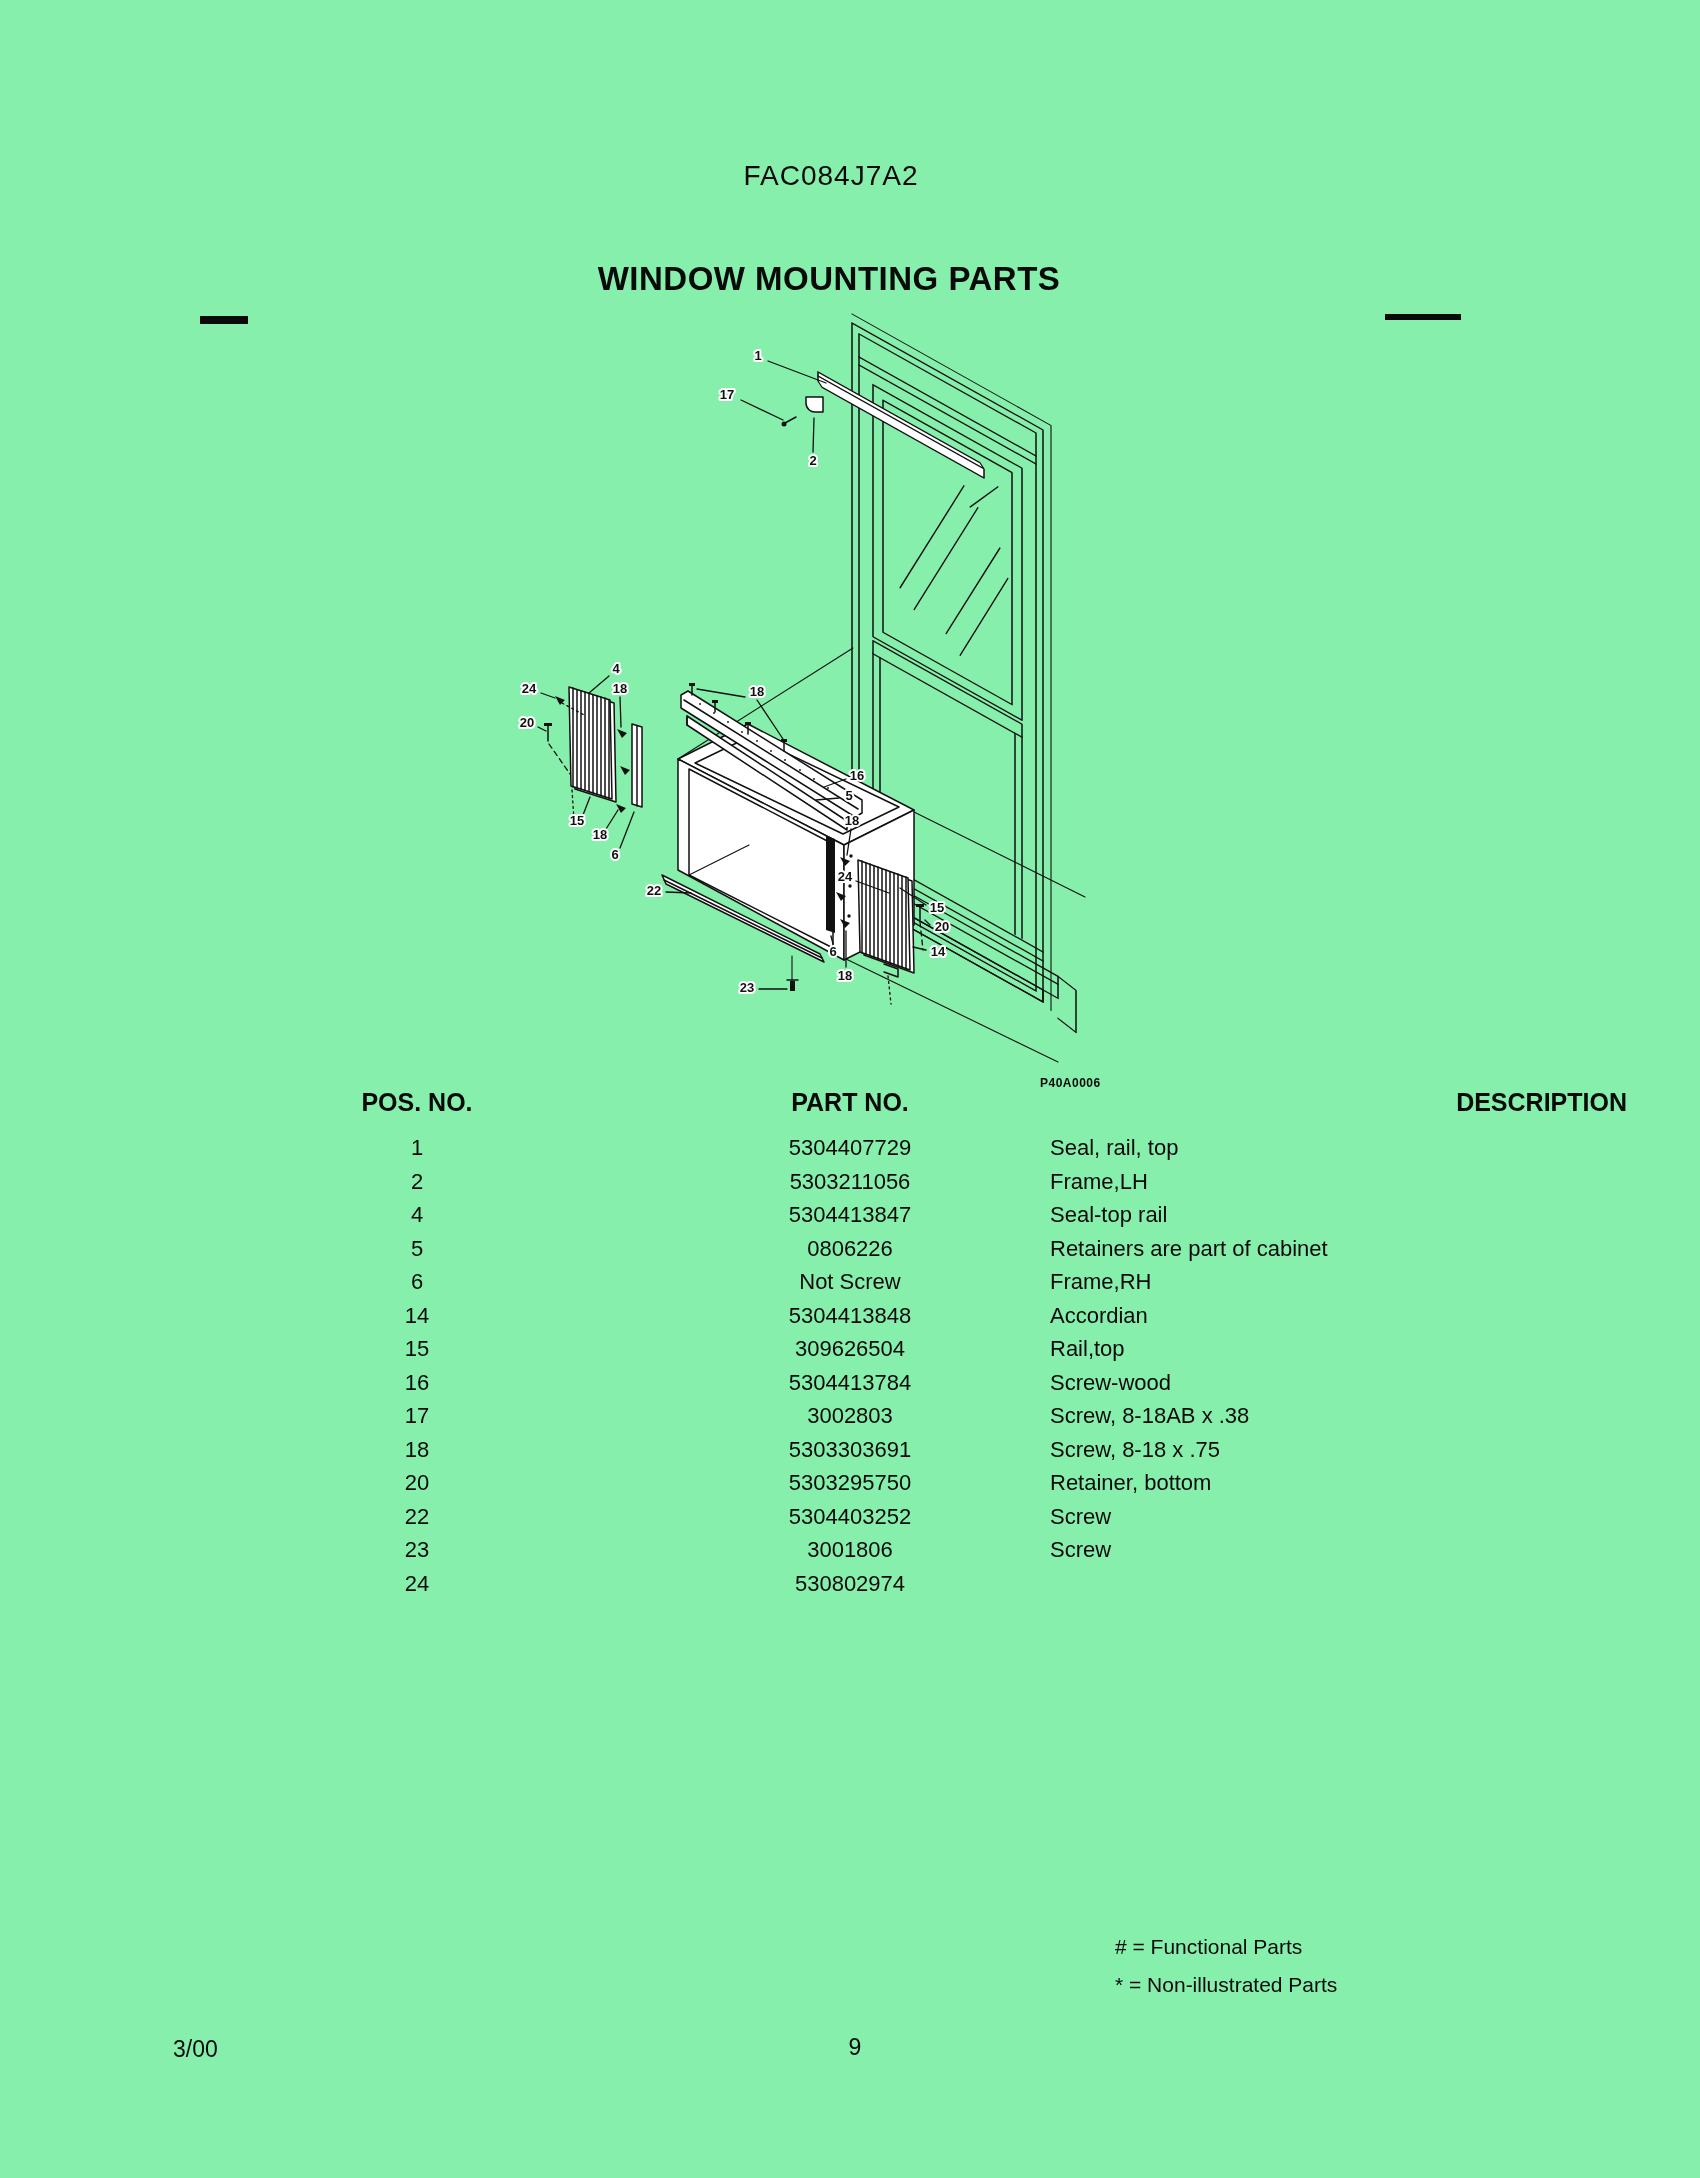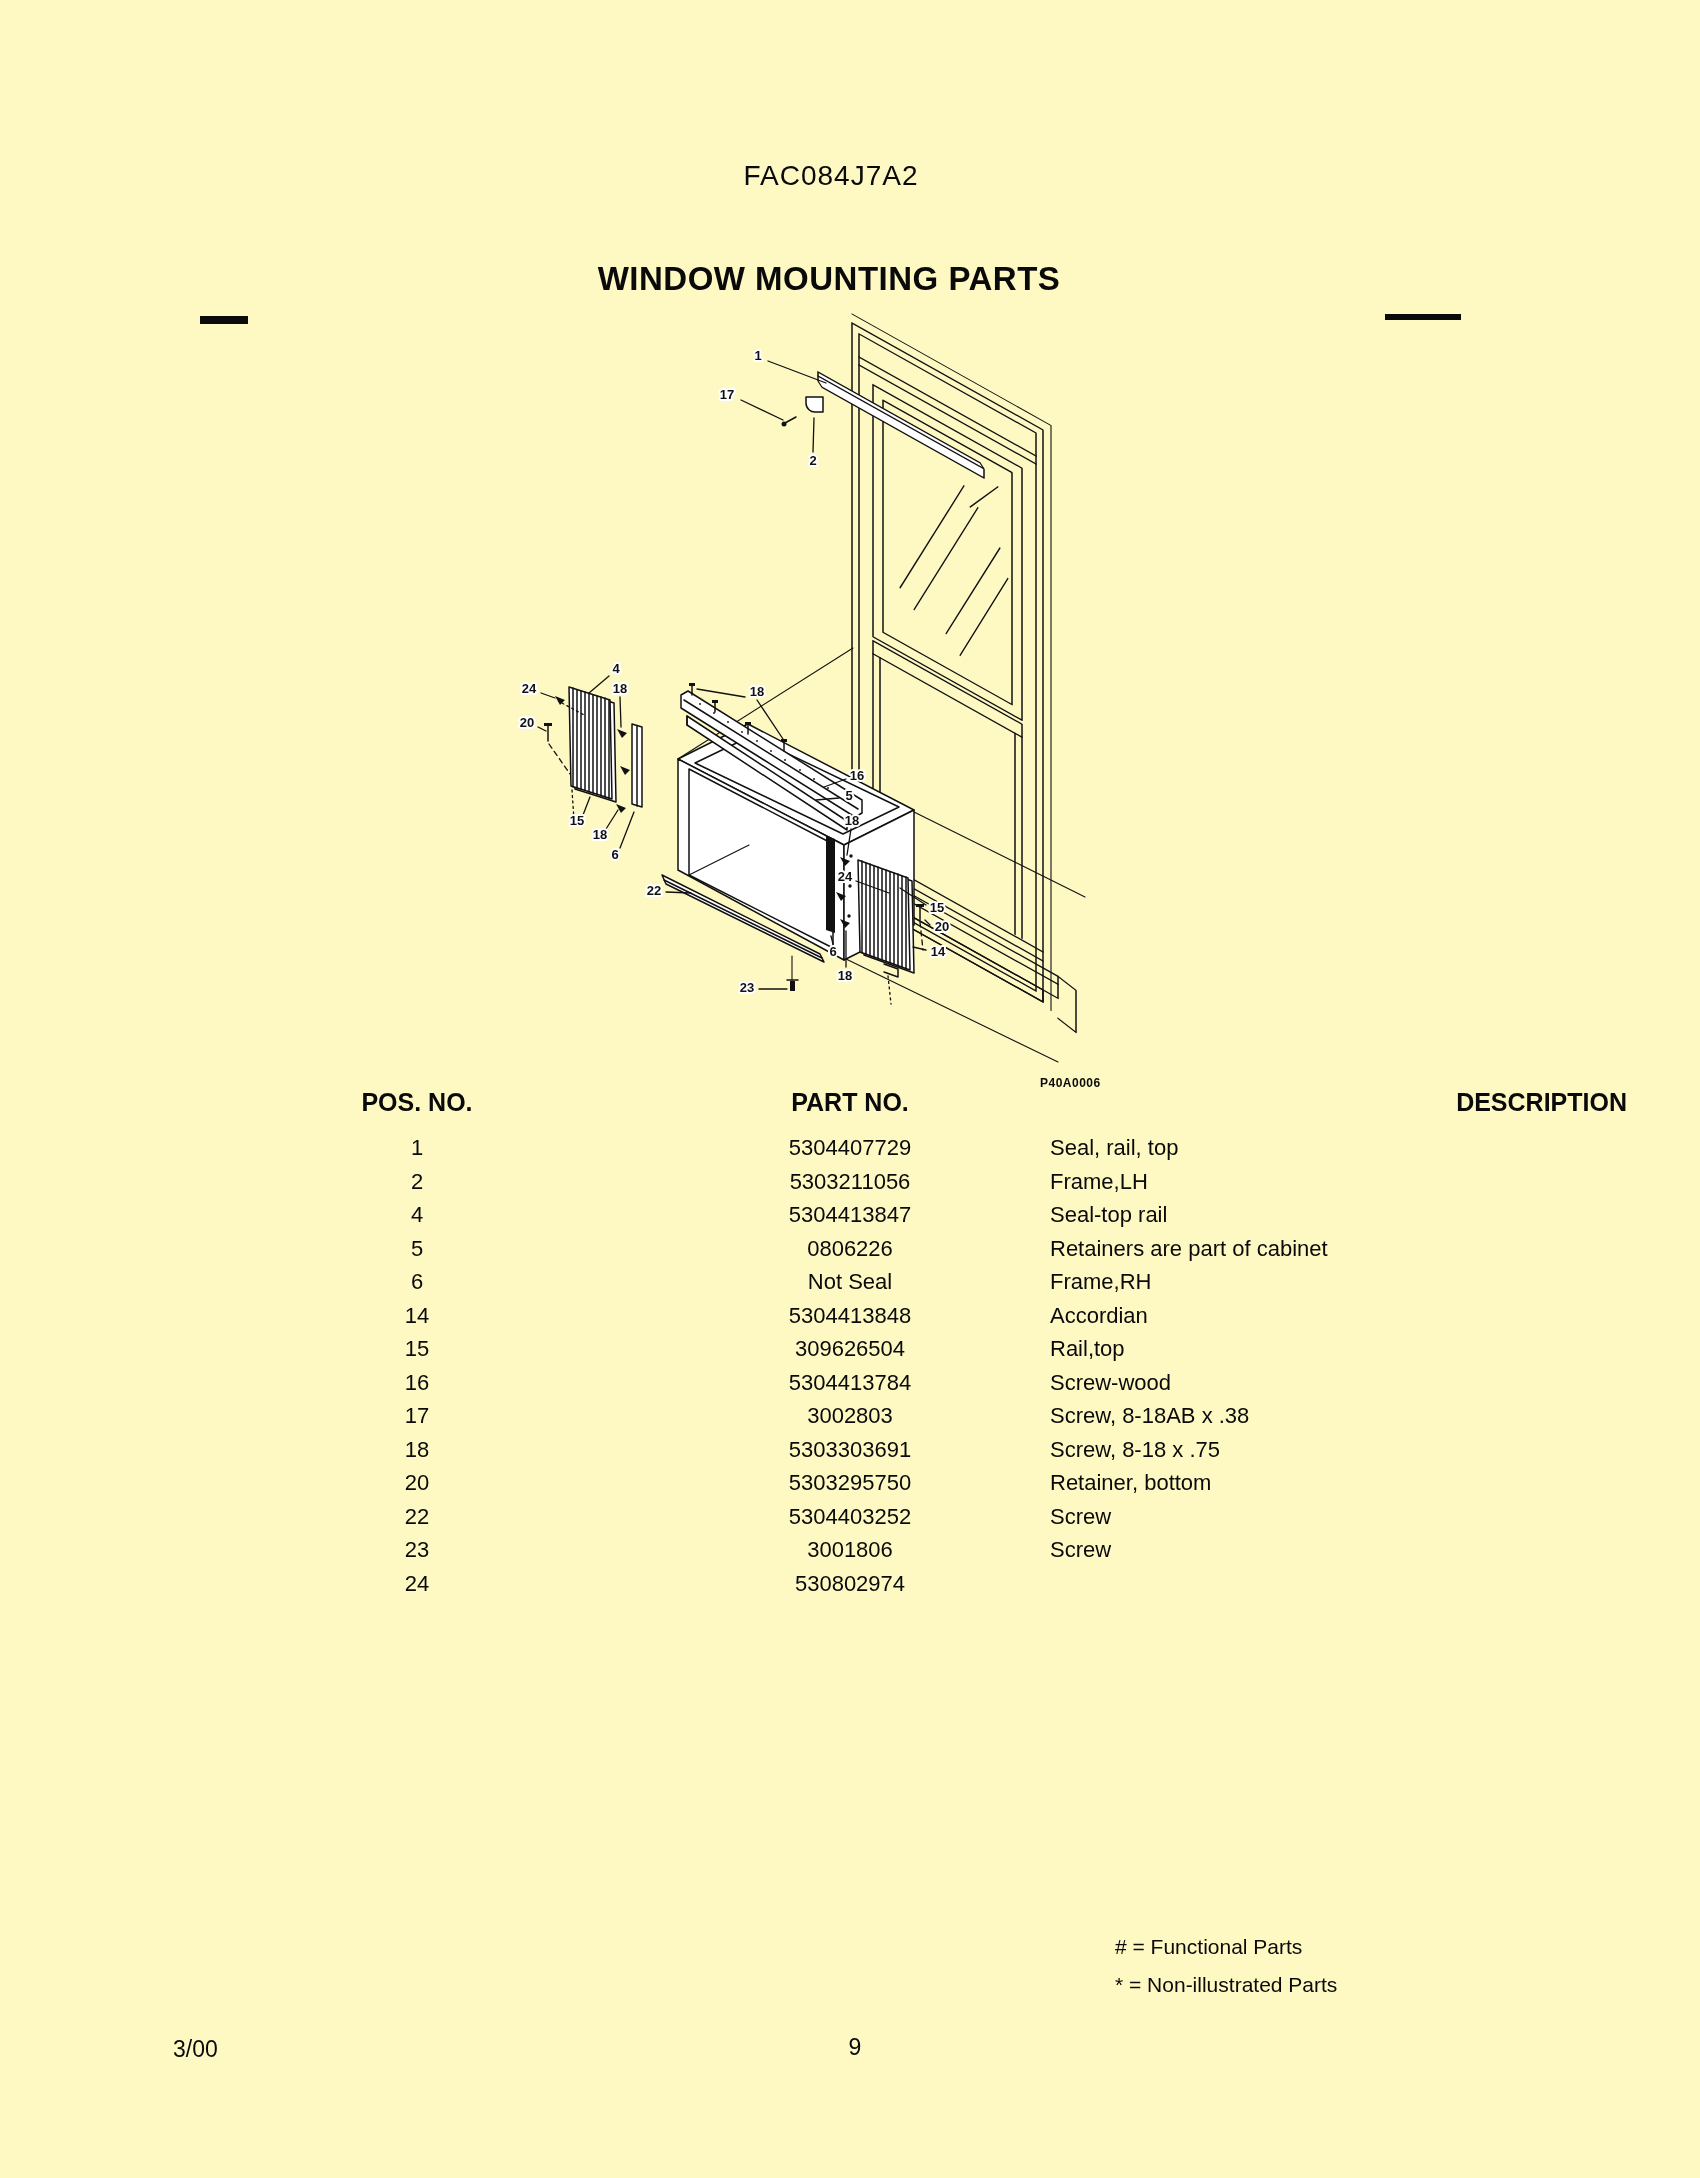--- a/index.html
+++ b/index.html
@@ -1,17 +1,17 @@
 <!DOCTYPE html>
 <html><head>
 <meta charset="utf-8">
 <style>
   html,body{margin:0;padding:0;background:#fff;}
   .page{
-    position:relative;width:1700px;height:2178px;background:#fef9c3;
+    position:relative;width:1700px;height:2178px;background:#86efac;
     font-family:"Liberation Sans", sans-serif;color:#0a0a0a;overflow:hidden;
   }
   .abs{position:absolute;}
   .model{left:0;top:160px;width:1662px;text-align:center;font-size:28px;font-weight:500;letter-spacing:1px;}
   .title{left:0;top:260px;width:1658px;text-align:center;font-size:33px;font-weight:700;letter-spacing:.5px;}
   .regmark{background:#0a0a0a;}
   .figcode{left:1040px;top:1076px;width:120px;font-size:12px;font-weight:700;letter-spacing:.5px;}
   
   .col{top:1131px;}
   .col .cell{height:33.5px;line-height:33.5px;font-size:22px;white-space:nowrap;}
@@ -259,21 +259,21 @@
         <div class="cell">20</div>
         <div class="cell">22</div>
         <div class="cell">23</div>
         <div class="cell">24</div>
       </div>
     <div class="abs col col-part" id="col-part">
         <div class="cell">5304407729</div>
         <div class="cell">5303211056</div>
         <div class="cell">5304413847</div>
         <div class="cell">0806226</div>
-        <div class="cell">Not Seal</div>
+        <div class="cell">Not Screw</div>
         <div class="cell">5304413848</div>
         <div class="cell">309626504</div>
         <div class="cell">5304413784</div>
         <div class="cell">3002803</div>
         <div class="cell">5303303691</div>
         <div class="cell">5303295750</div>
         <div class="cell">5304403252</div>
         <div class="cell">3001806</div>
         <div class="cell">530802974</div>
       </div>

